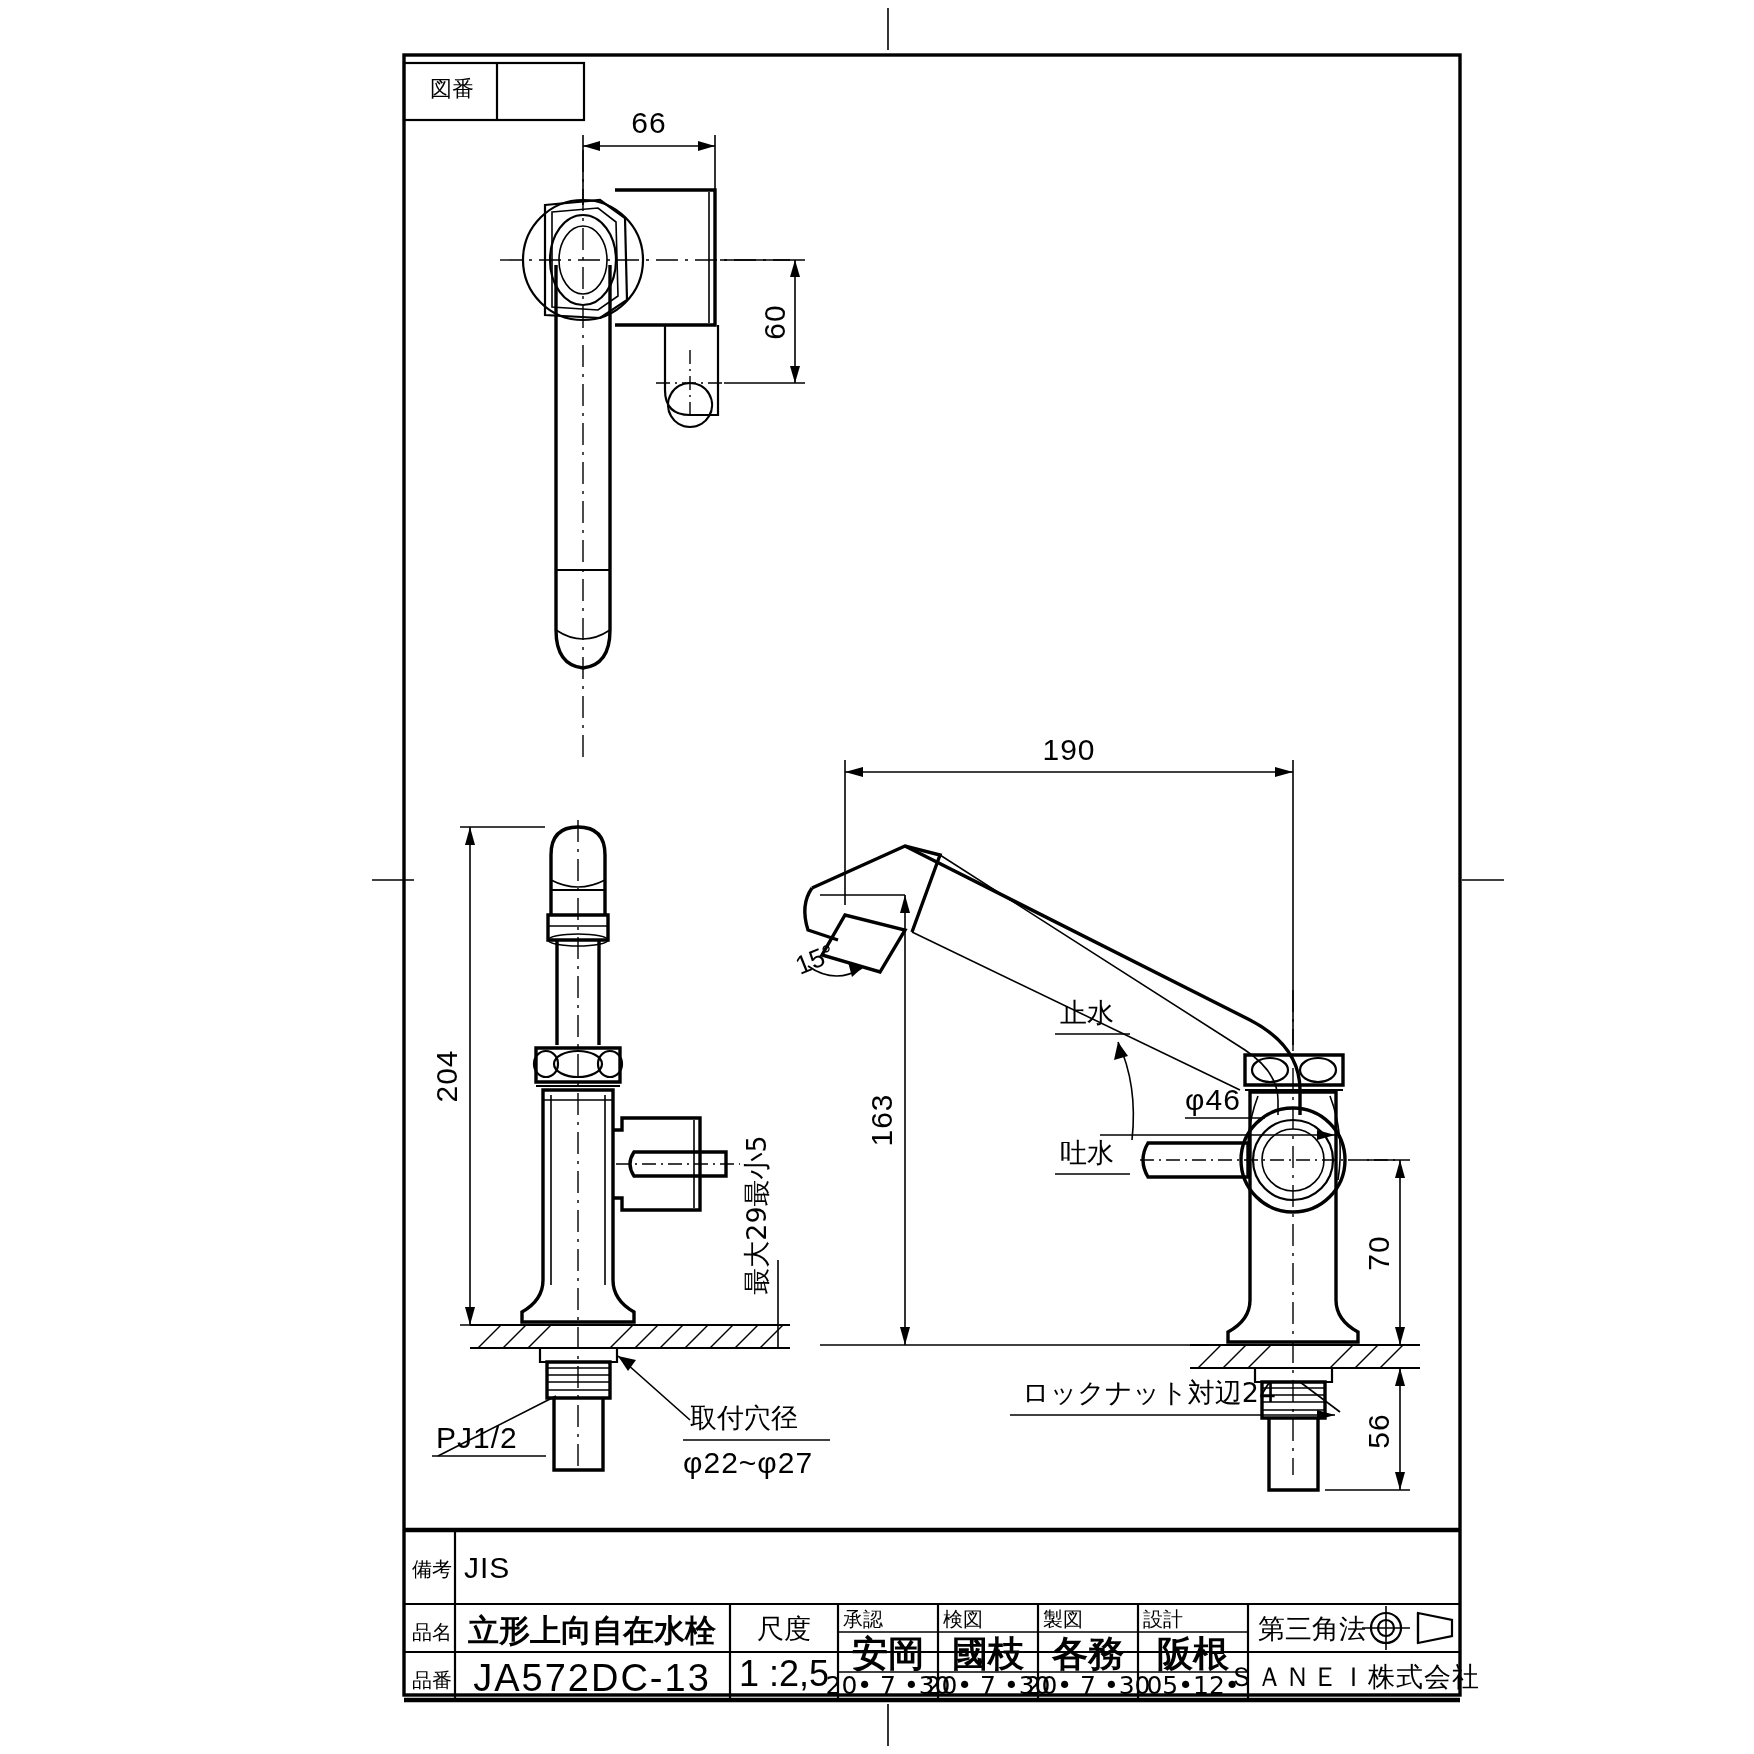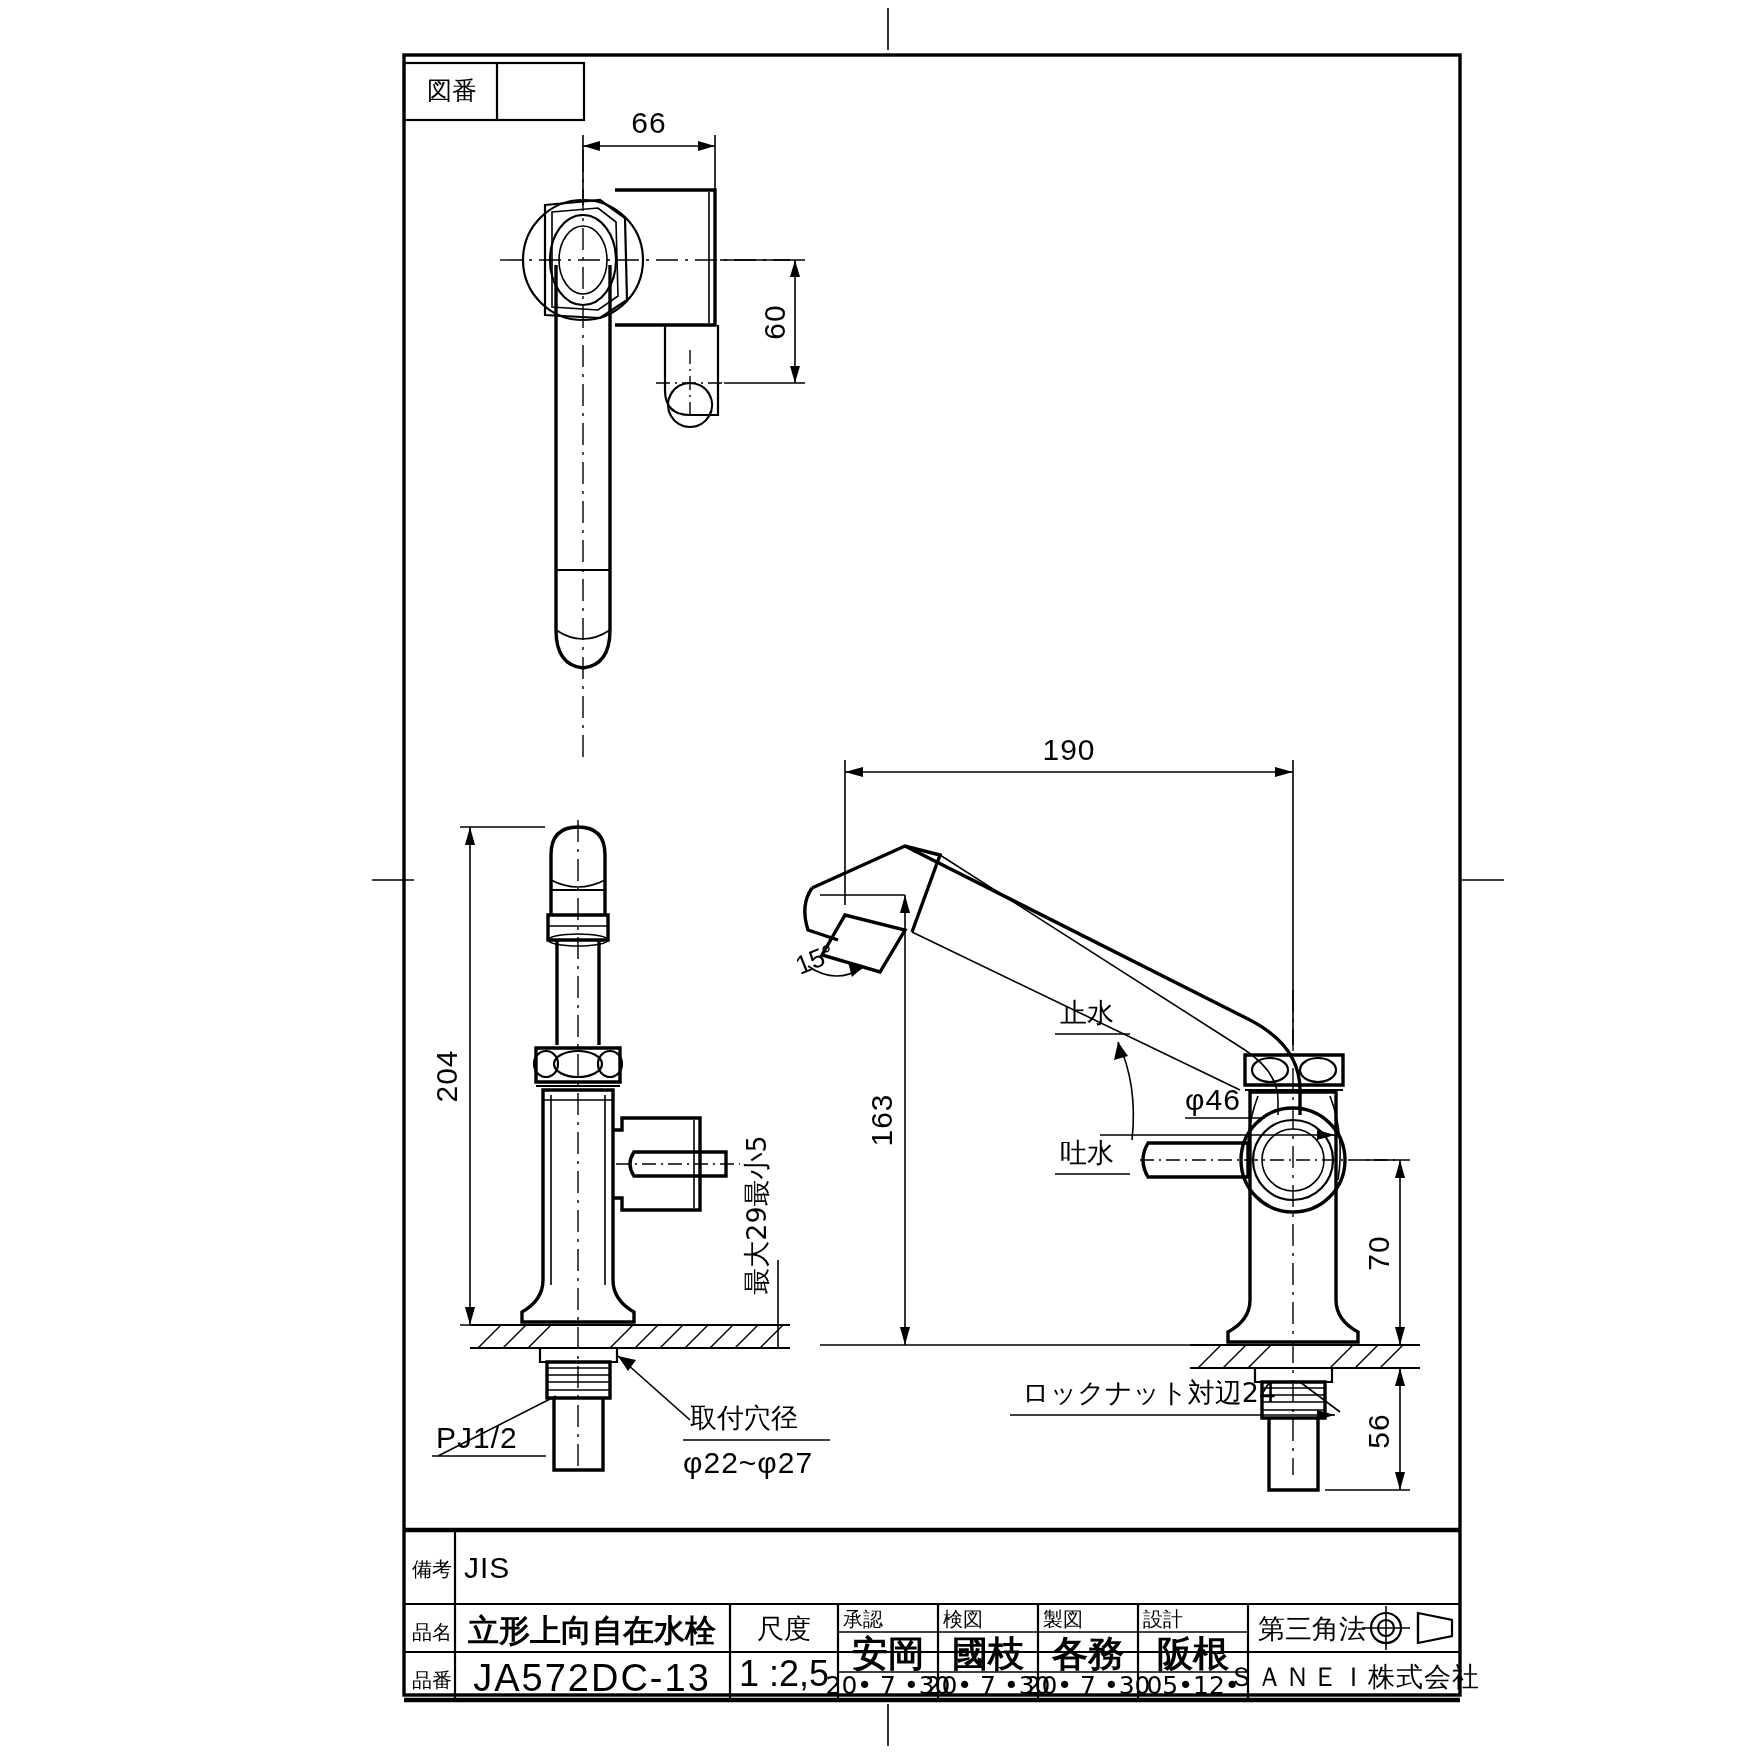--- a/index.html
+++ b/index.html
@@ -352,16 +352,16 @@
     <line x1="1362" y1="1628" x2="1410" y2="1628" class="ln thin"></line>
     <line x1="1386" y1="1606" x2="1386" y2="1650" class="ln thin"></line>
     <path d="M 1418 1613 L 1452 1620 L 1452 1636 L 1418 1643 Z" class="ln med"></path>
     <line x1="1418" y1="1613" x2="1418" y2="1643" class="ln med"></line>
   </g>
   <text x="1354" y="1686" text-anchor="middle" style="font-size:27px;font-family:'DejaVu Sans',sans-serif;letter-spacing:1px;">ＳＡＮＥＩ株式会社</text>
 
   <text class="jp" x="417" y="1" style="font-size:0;"></text>
 </svg>
 
-<div style="position:absolute;left:410px;top:74px;width:84px;text-align:center;font-family:'DejaVu Sans','Liberation Sans',sans-serif;font-size:25px;color:#000;">図番</div>
+<div style="position:absolute;left:410px;top:74px;width:84px;text-align:center;font-family:'DejaVu Sans','Liberation Sans',sans-serif;font-size:22px;color:#000;">図番</div>
 <div style="position:absolute;left:500px;top:74px;width:80px;font-family:'DejaVu Sans','Liberation Sans',sans-serif;font-size:27px;color:#000;"></div>
 
 </div>
 
 </body></html>

